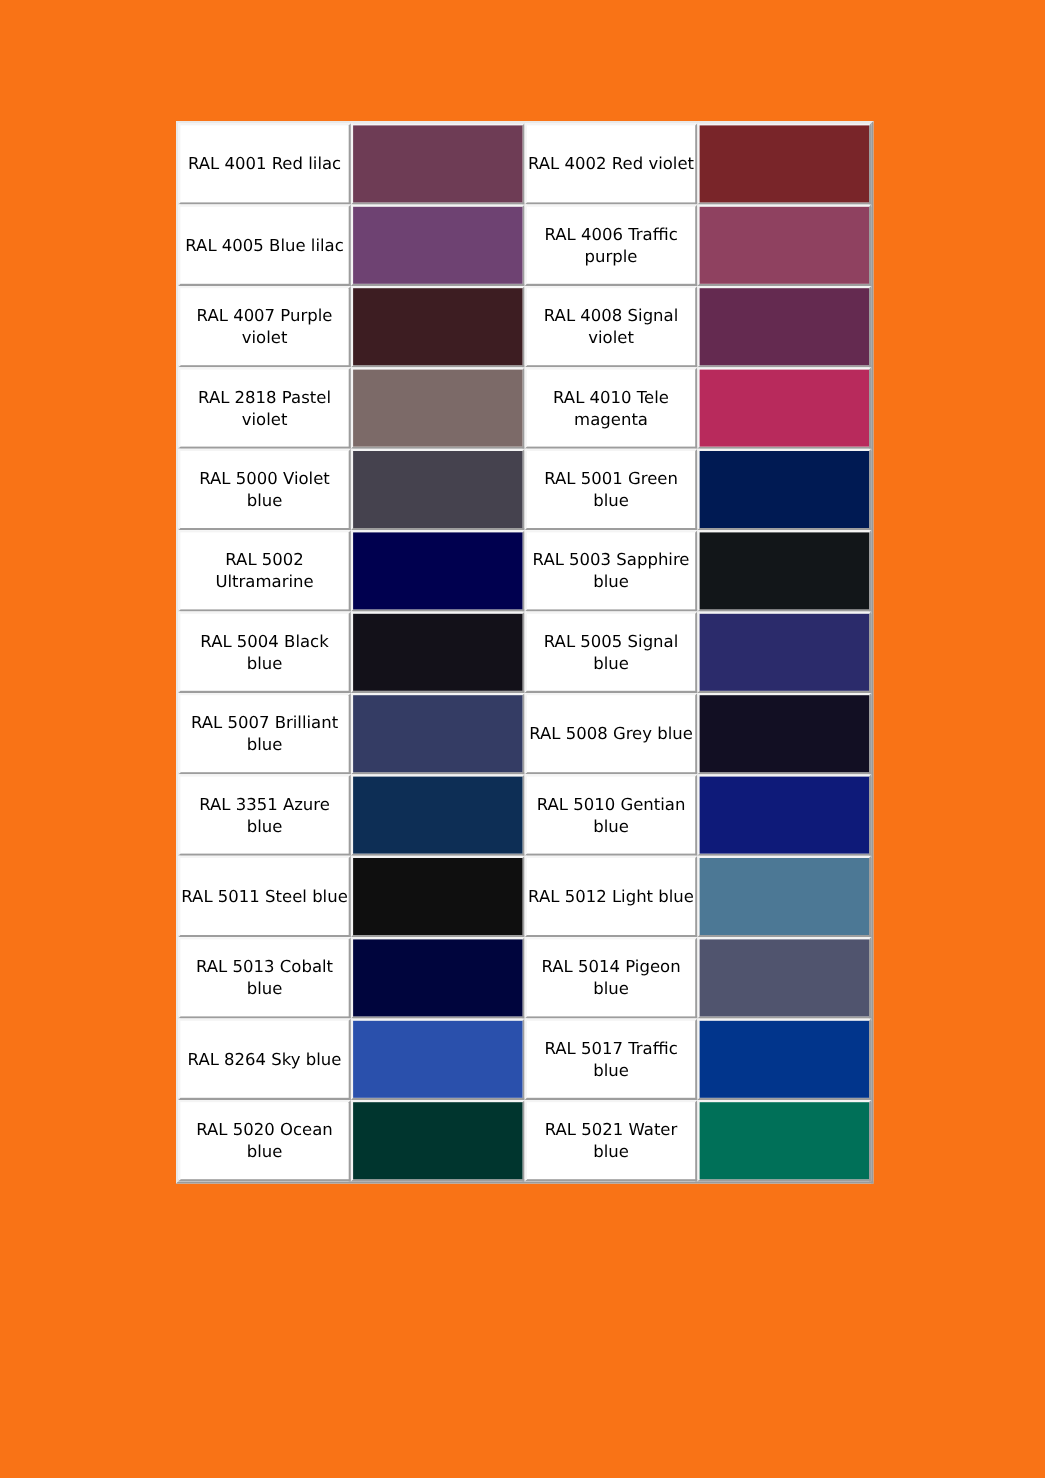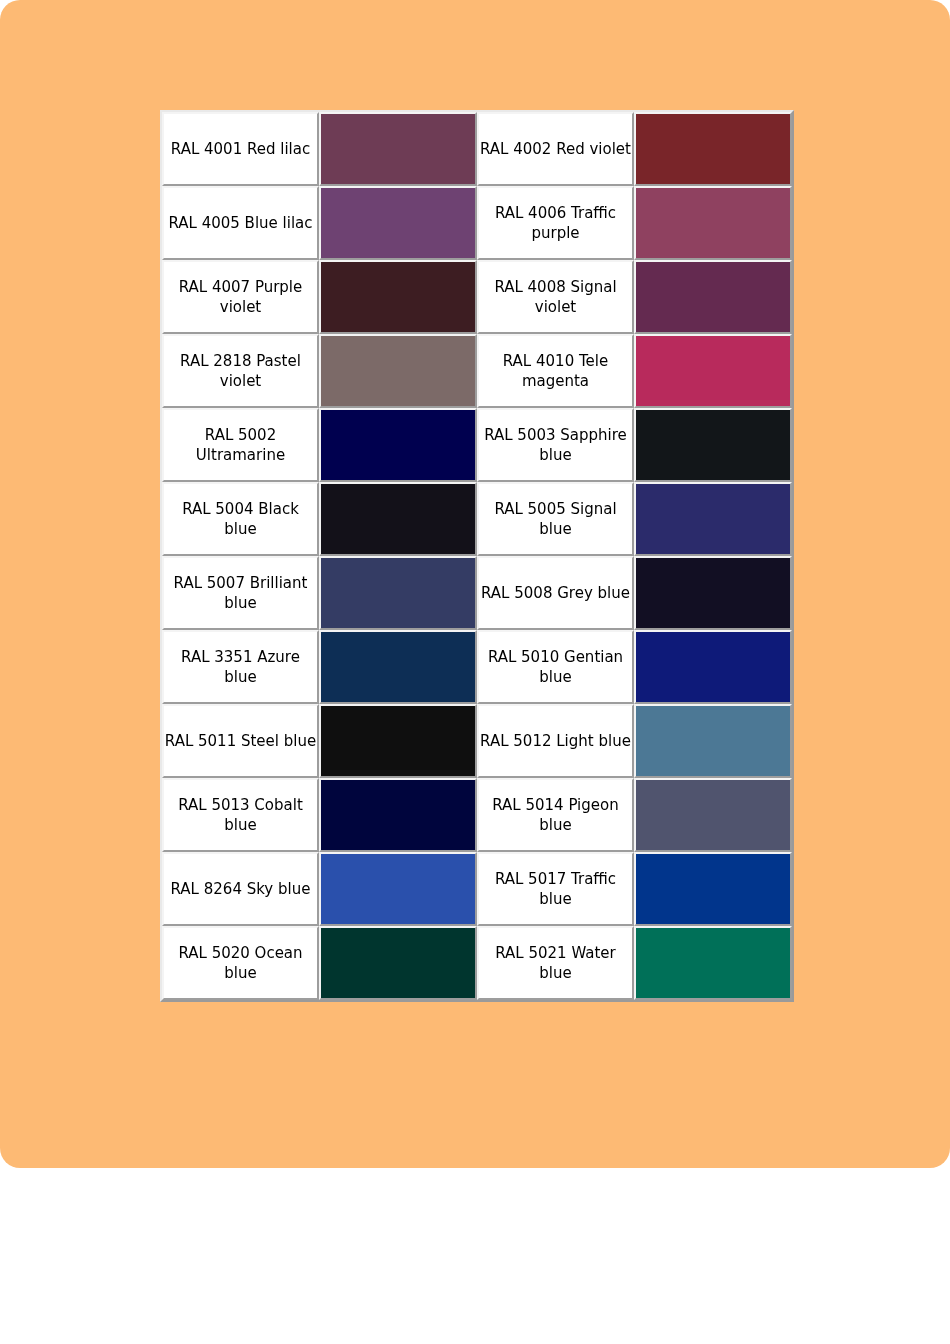--- a/index.html
+++ b/index.html
@@ -11,23 +11,22 @@
   body {
     width: 950px;
     height: 1344px;
     font-family: "DejaVu Sans", "Liberation Sans", sans-serif;
     overflow: hidden;
   }
 
   #page {
     position: relative;
     width: 950px;
-    height: 1168px;
-    background: #fdba74;
-    border-radius: 20px;
+    height: 1344px;
+    background: #f97316;
   }
 
   
   #ral-table {
     position: absolute;
     left: 160px;
     top: 110px;
     width: 630px;
     border-collapse: separate;
     border-spacing: 0;
@@ -119,20 +118,30 @@
           <td class="name-cell">RAL 2818 Pastel violet</td>
           <td class="swatch-cell">
             <span class="swatch" style="background-color: rgb(124, 106, 104);"></span>
           </td>
           <td class="name-cell">RAL 4010 Tele magenta</td>
           <td class="swatch-cell">
             <span class="swatch" style="background-color: rgb(184, 42, 92);"></span>
           </td>
         </tr>
         <tr>
+          <td class="name-cell">RAL 5000 Violet blue</td>
+          <td class="swatch-cell">
+            <span class="swatch" style="background-color: rgb(69, 66, 78);"></span>
+          </td>
+          <td class="name-cell">RAL 5001 Green blue</td>
+          <td class="swatch-cell">
+            <span class="swatch" style="background-color: rgb(0, 26, 83);"></span>
+          </td>
+        </tr>
+        <tr>
           <td class="name-cell">RAL 5002 Ultramarine</td>
           <td class="swatch-cell">
             <span class="swatch" style="background-color: rgb(0, 0, 79);"></span>
           </td>
           <td class="name-cell">RAL 5003 Sapphire blue</td>
           <td class="swatch-cell">
             <span class="swatch" style="background-color: rgb(18, 22, 25);"></span>
           </td>
         </tr>
         <tr>

